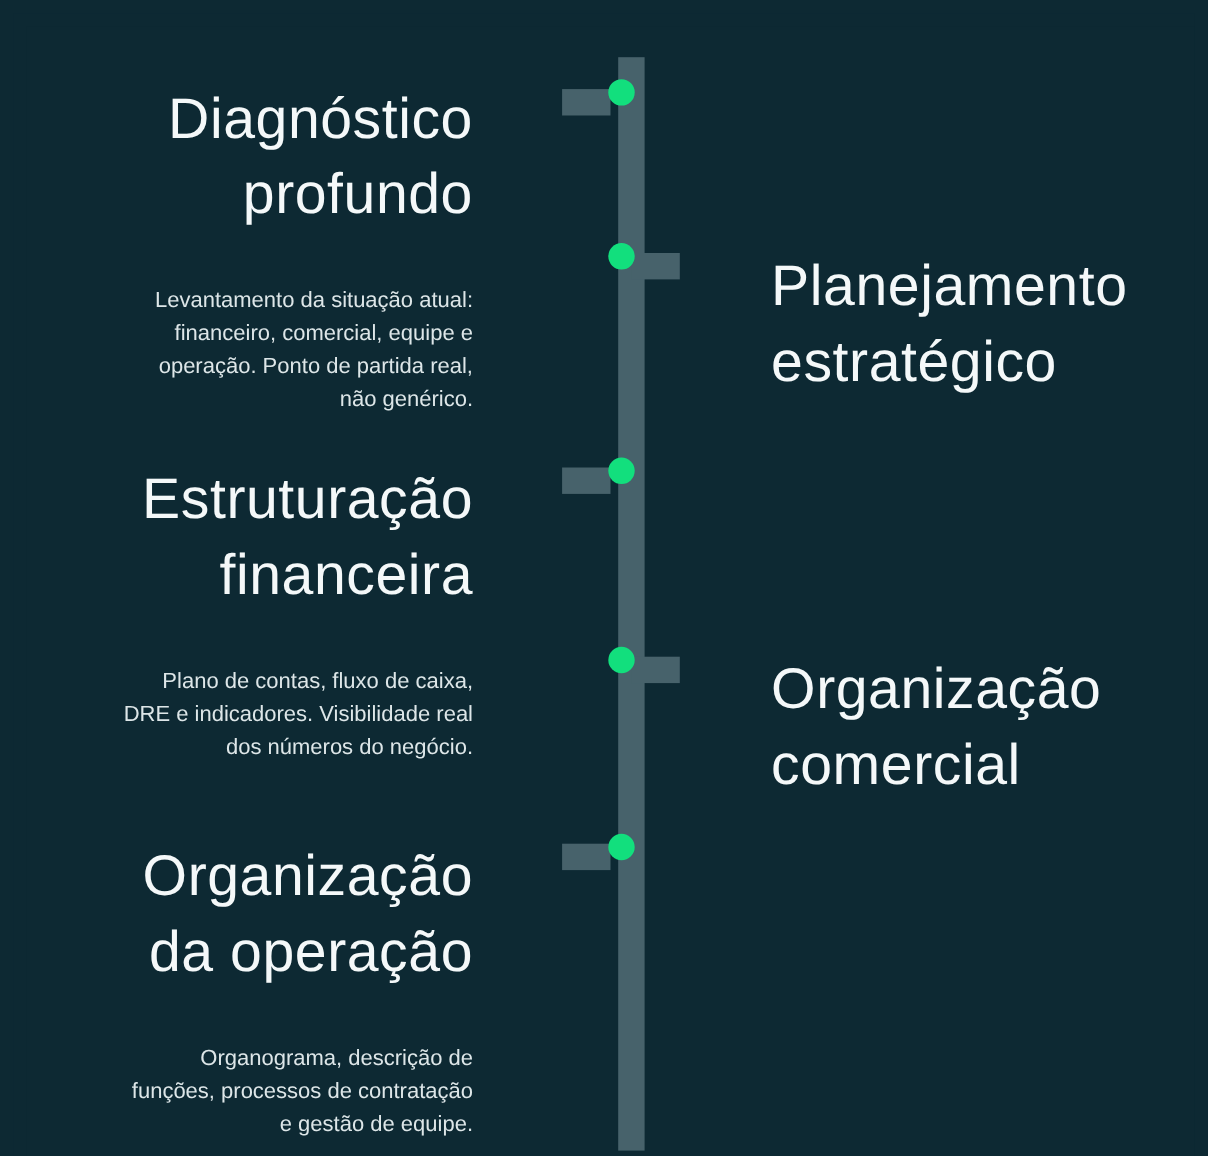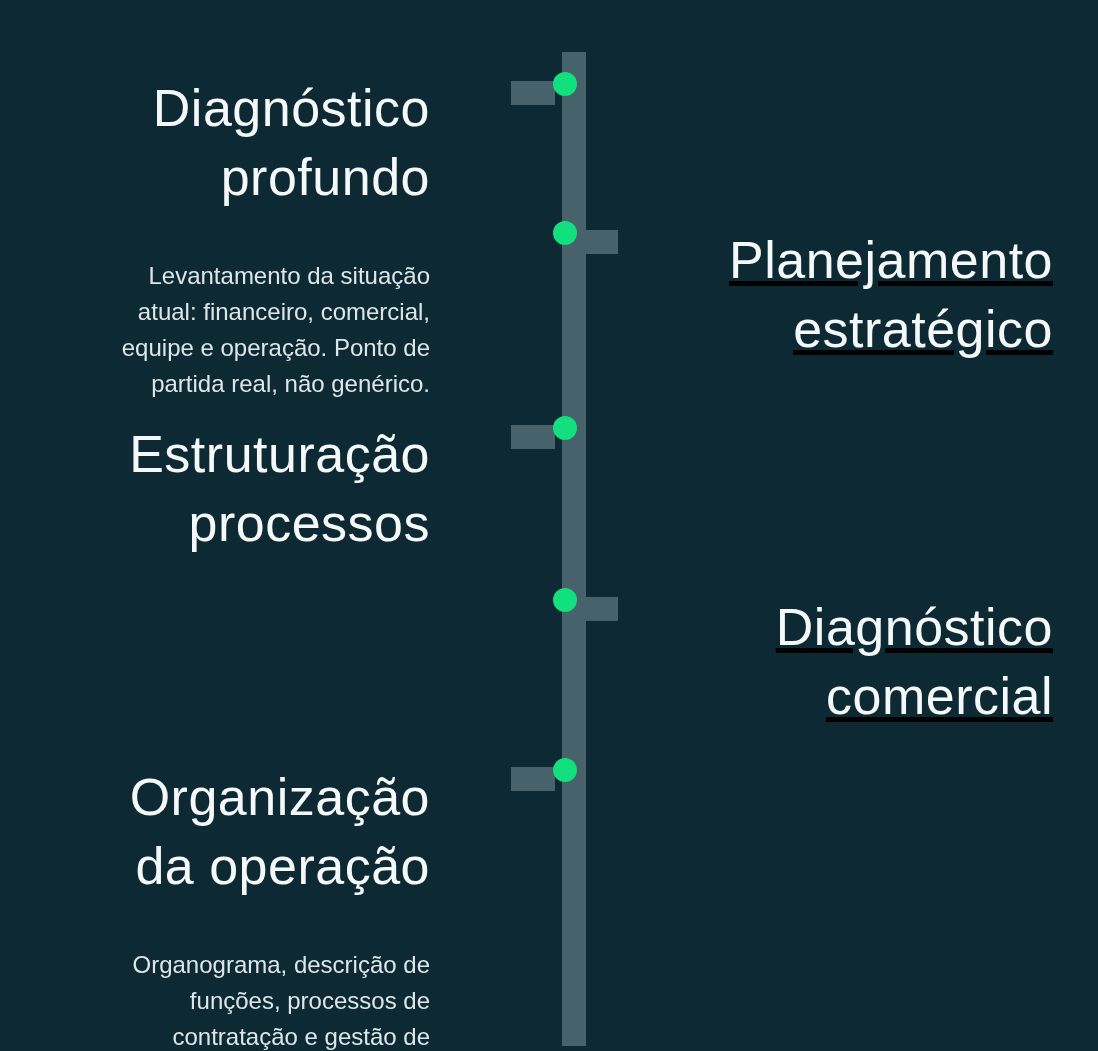--- a/index.html
+++ b/index.html
@@ -56,27 +56,27 @@
   }
   .item h2 {
     font-size: 52px;
     font-weight: 400;
     line-height: 1.33;
     letter-spacing: 0.5px;
     color: var(--heading-color, #f4f8f9);
   }
   .item p {
     margin-top: 22px;
-    font-size: 24px;
+    font-size: 20px;
     line-height: 1.5;
     font-weight: 400;
     color: var(--body-color, #dde6e8);
   }
   .item.left  { text-align: right; }
-  .item.right { text-align: right; text-decoration: underline; }
+  .item.right { text-align: left; }
 
   .i1 { left: 60px;  top: 26px;  width: 370px; }
   .i2 { left: 653px; top: 178px; width: 400px; }
   .i3 { left: 60px;  top: 372px; width: 370px; }
   .i4 { left: 653px; top: 545px; width: 400px; }
   .i5 { left: 60px;  top: 715px; width: 370px; }
 </style>
 </head>
 <body>
 
@@ -99,25 +99,26 @@
   <section class="item left i1">
     <h2>Diagnóstico profundo</h2>
     <p>Levantamento da situação atual: financeiro, comercial, equipe e operação. Ponto de partida real, não genérico.</p>
   </section>
 
   <section class="item right i2">
     <h2>Planejamento estratégico</h2>
   </section>
 
   <section class="item left i3">
-    <h2>Estruturação processos</h2>
+    <h2>Estruturação financeira</h2>
+    <p>Plano de contas, fluxo de caixa, DRE e indicadores. Visibilidade real dos números do negócio.</p>
   </section>
 
   <section class="item right i4">
-    <h2>Diagnóstico comercial</h2>
+    <h2>Organização comercial</h2>
   </section>
 
   <section class="item left i5">
     <h2>Organização da operação</h2>
     <p>Organograma, descrição de funções, processos de contratação e gestão de equipe.</p>
   </section>
 
 </div>
 
 </body></html>

